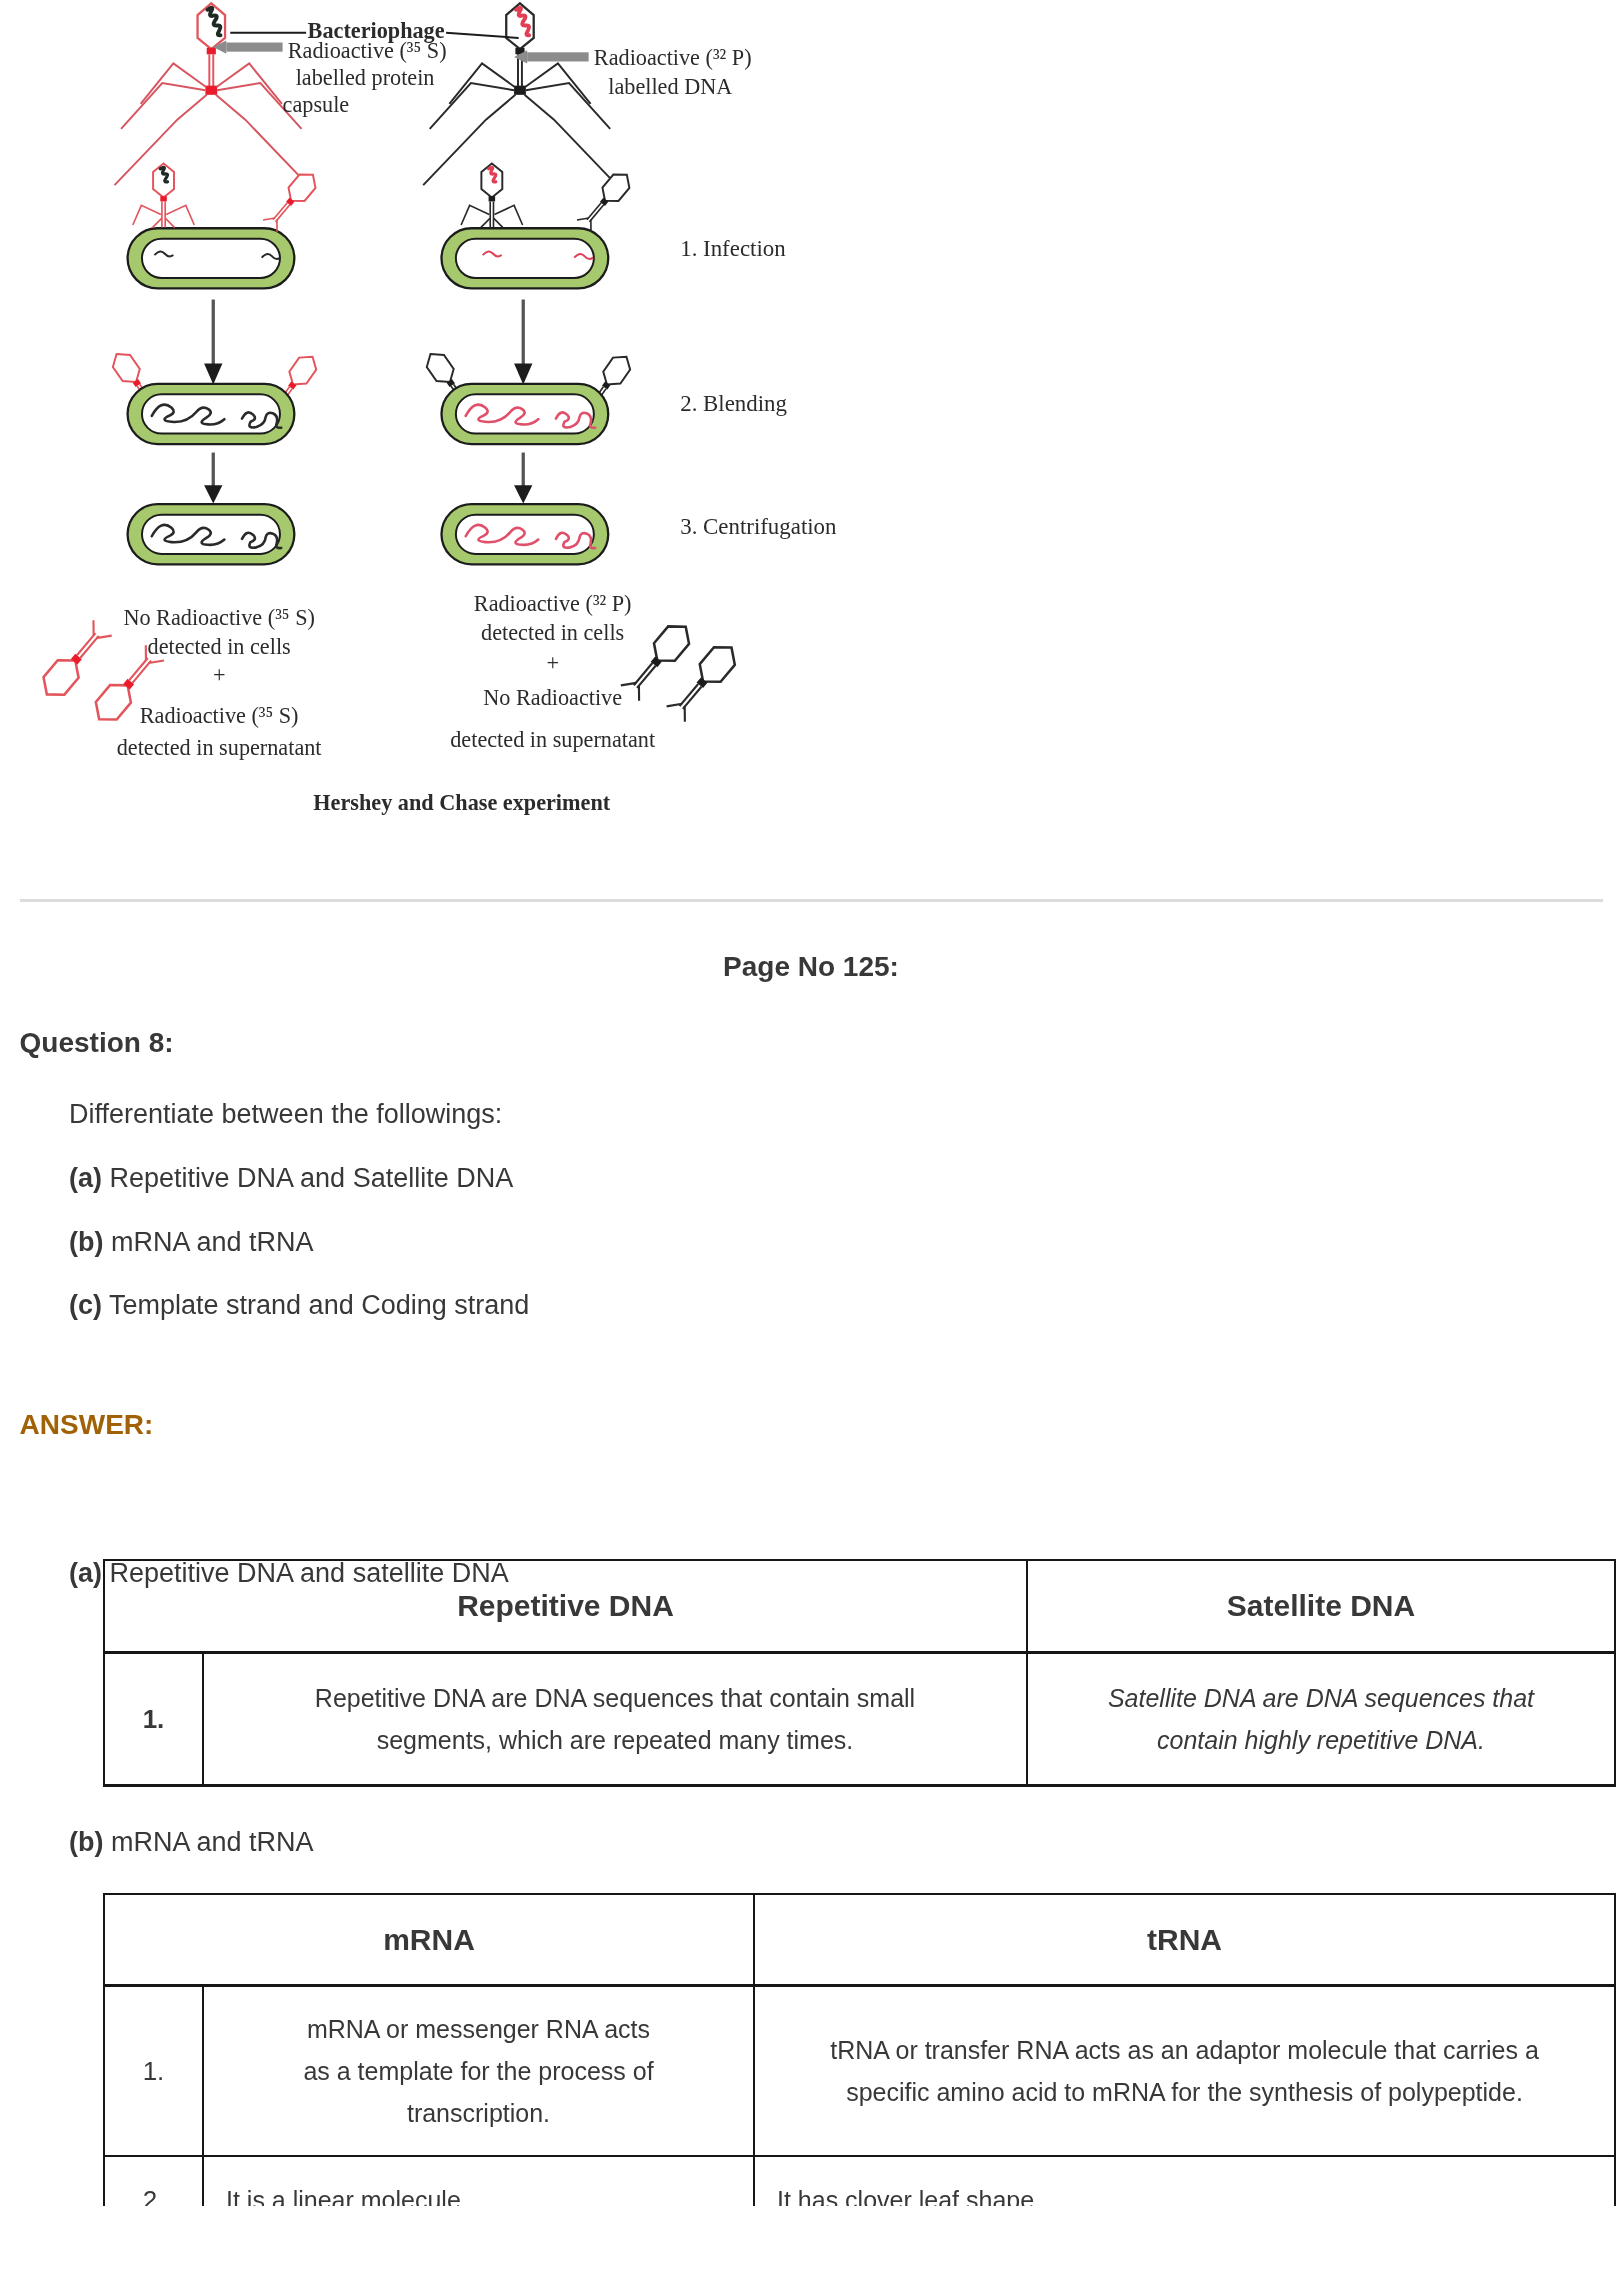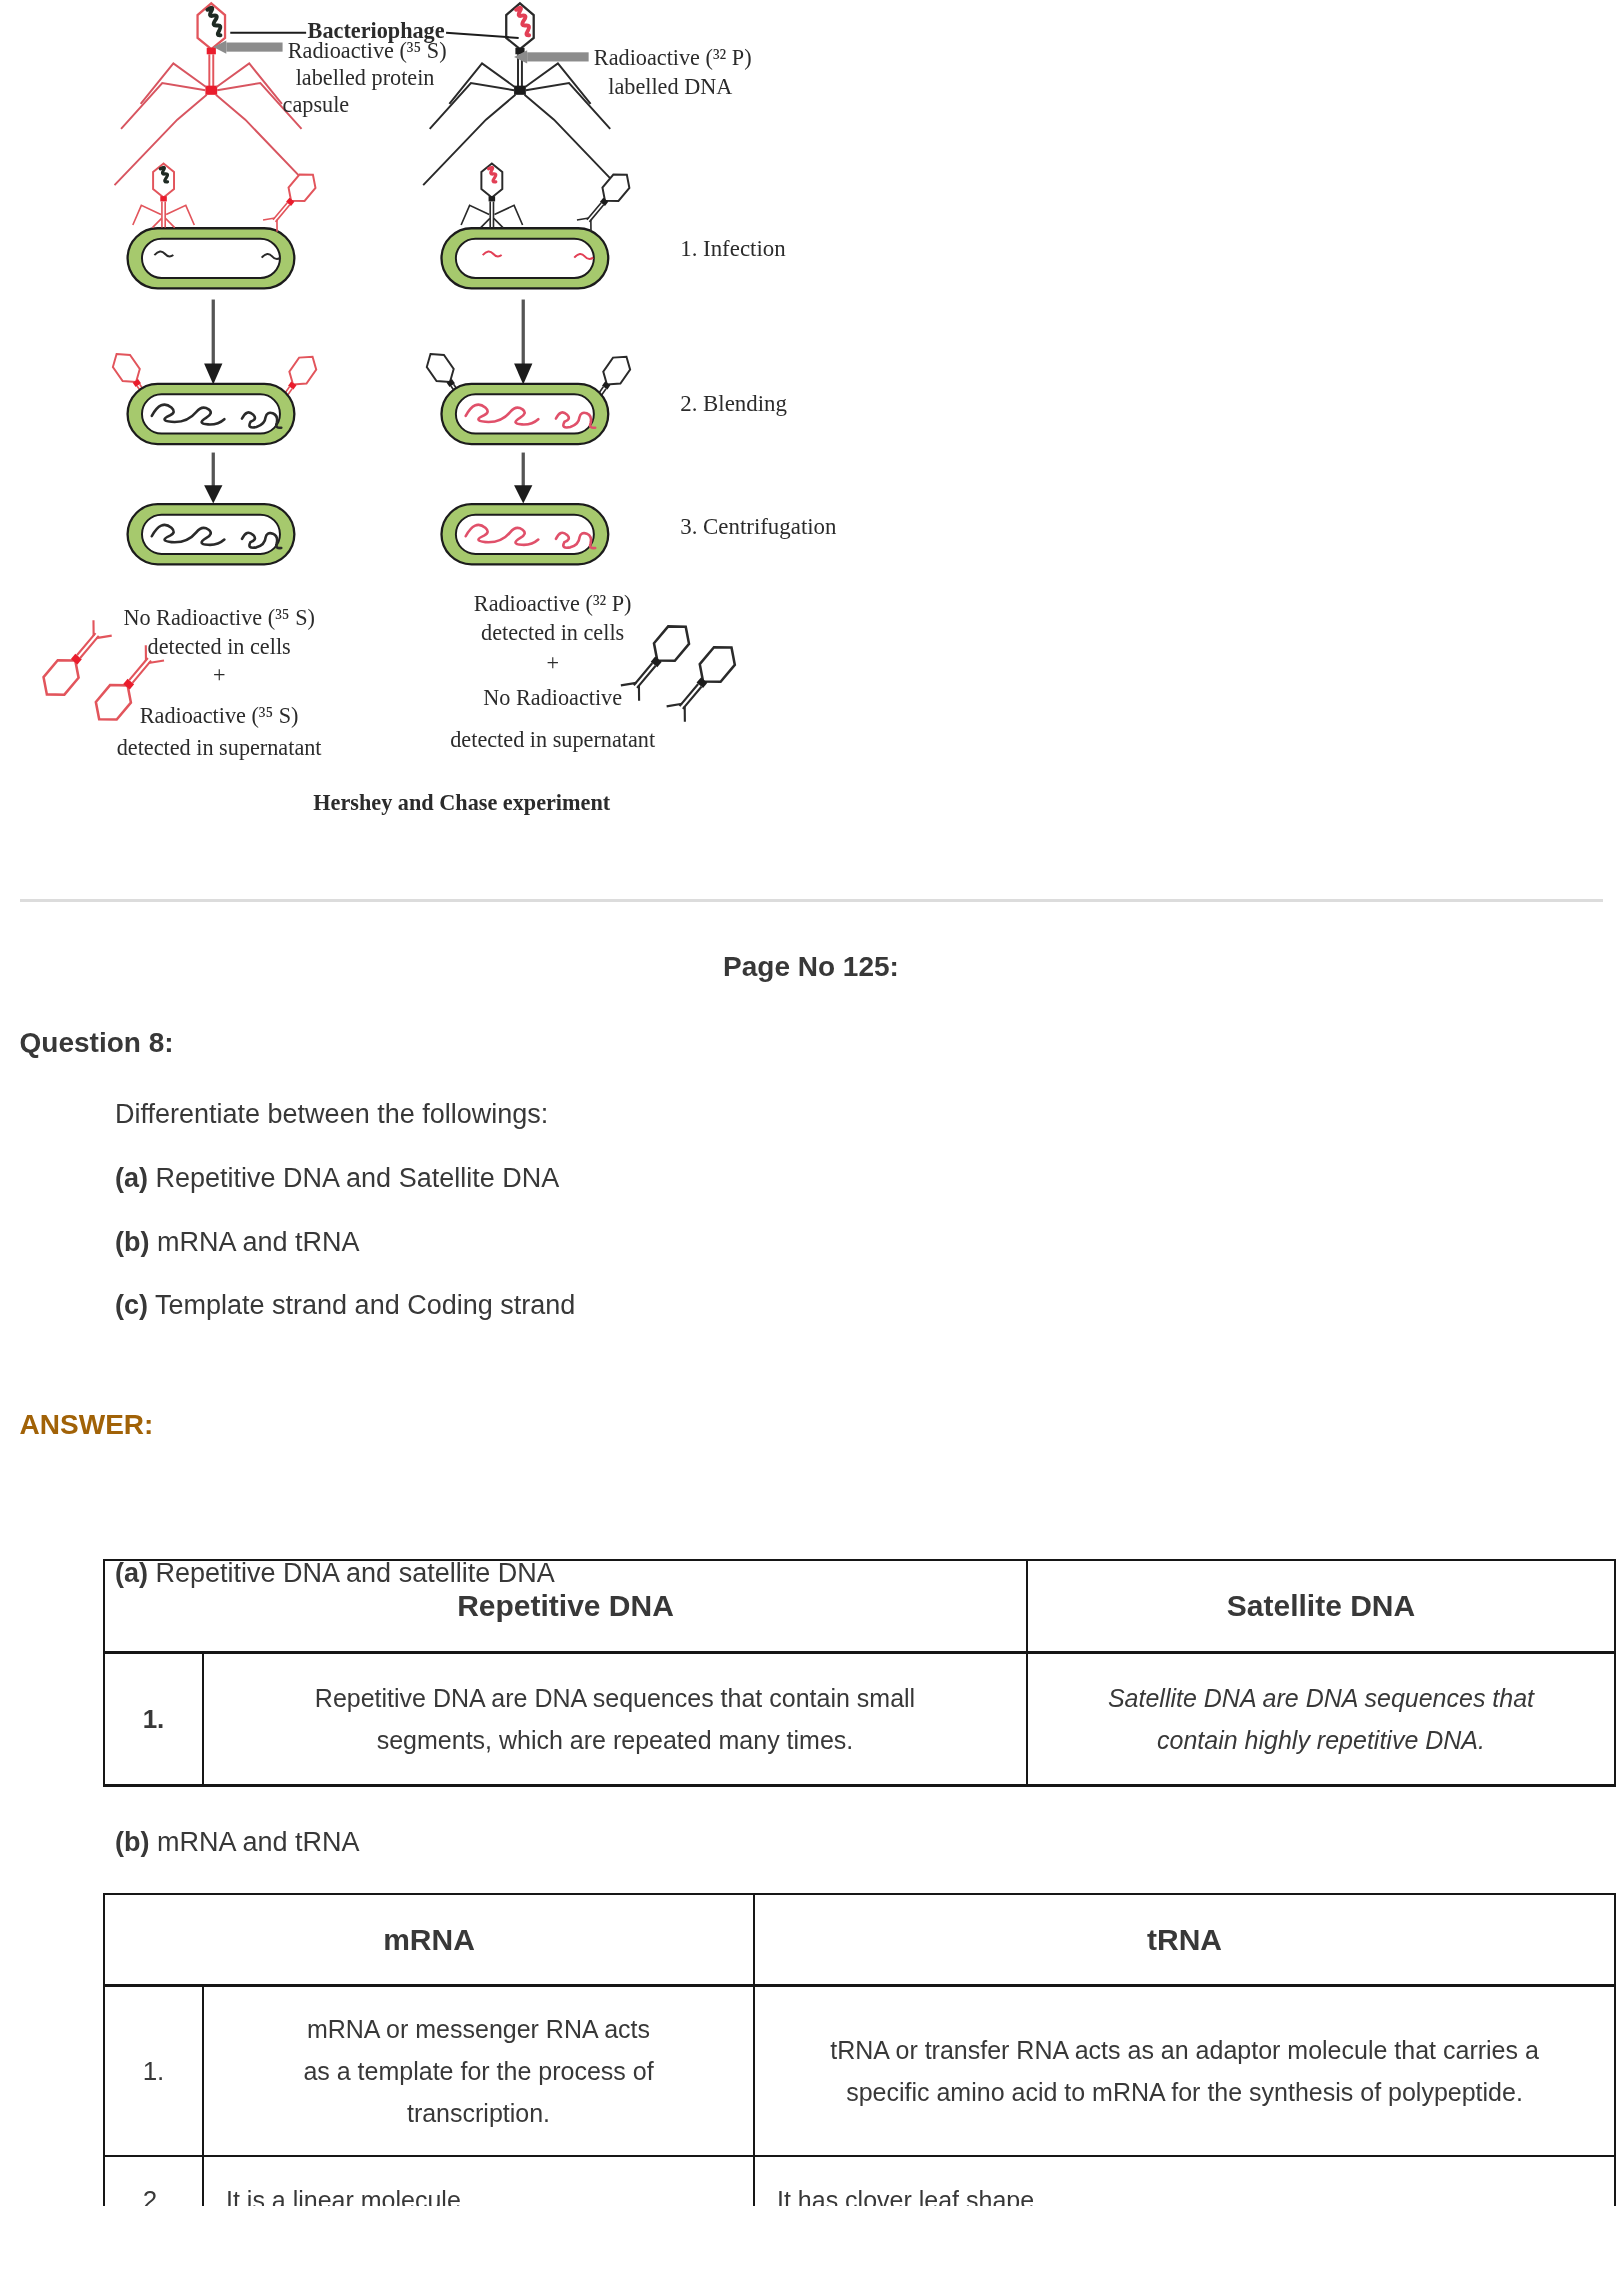--- a/index.html
+++ b/index.html
@@ -1,20 +1,20 @@
 <!DOCTYPE html>
 <html style="font-size:10.5px"><head>
 <meta charset="utf-8">
 <style>
   html,body{margin:0;padding:0;background:#ffffff;}
   .page{position:relative;width:1622px;height:2206px;background:#ffffff;overflow:hidden;
         font-family:"Liberation Sans","DejaVu Sans",sans-serif;color:#383838;}
   .abs{position:absolute;}
   .hd1{font-size:28px;font-weight:bold;line-height:1.2;}
-  .body-t{font-size:27px;line-height:1.25;margin-left:46px;}
+  .body-t{font-size:27px;line-height:1.25;}
   .marker{font-weight:bold;}
   .center-line{left:0;width:1622px;text-align:center;}
   .green{color:#a16207;}
   .divider{position:absolute;left:19.6px;top:899px;width:1583px;height:3.3px;background:#dcdcdc;}
   .diagram-svg{position:absolute;left:0;top:0;}
   .dlabel{font-family:"Liberation Serif","DejaVu Serif",serif;fill:#2b2b2b;font-size:34px;}
   .dstep{font-family:"Liberation Serif","DejaVu Serif",serif;fill:#2b2b2b;font-size:35px;}
   .dbold{font-weight:bold;}
   table.cmp{position:absolute;border-collapse:collapse;table-layout:fixed;color:#383838;}
   .cmp td{border:2px solid #161616;text-align:center;vertical-align:middle;padding:0;

